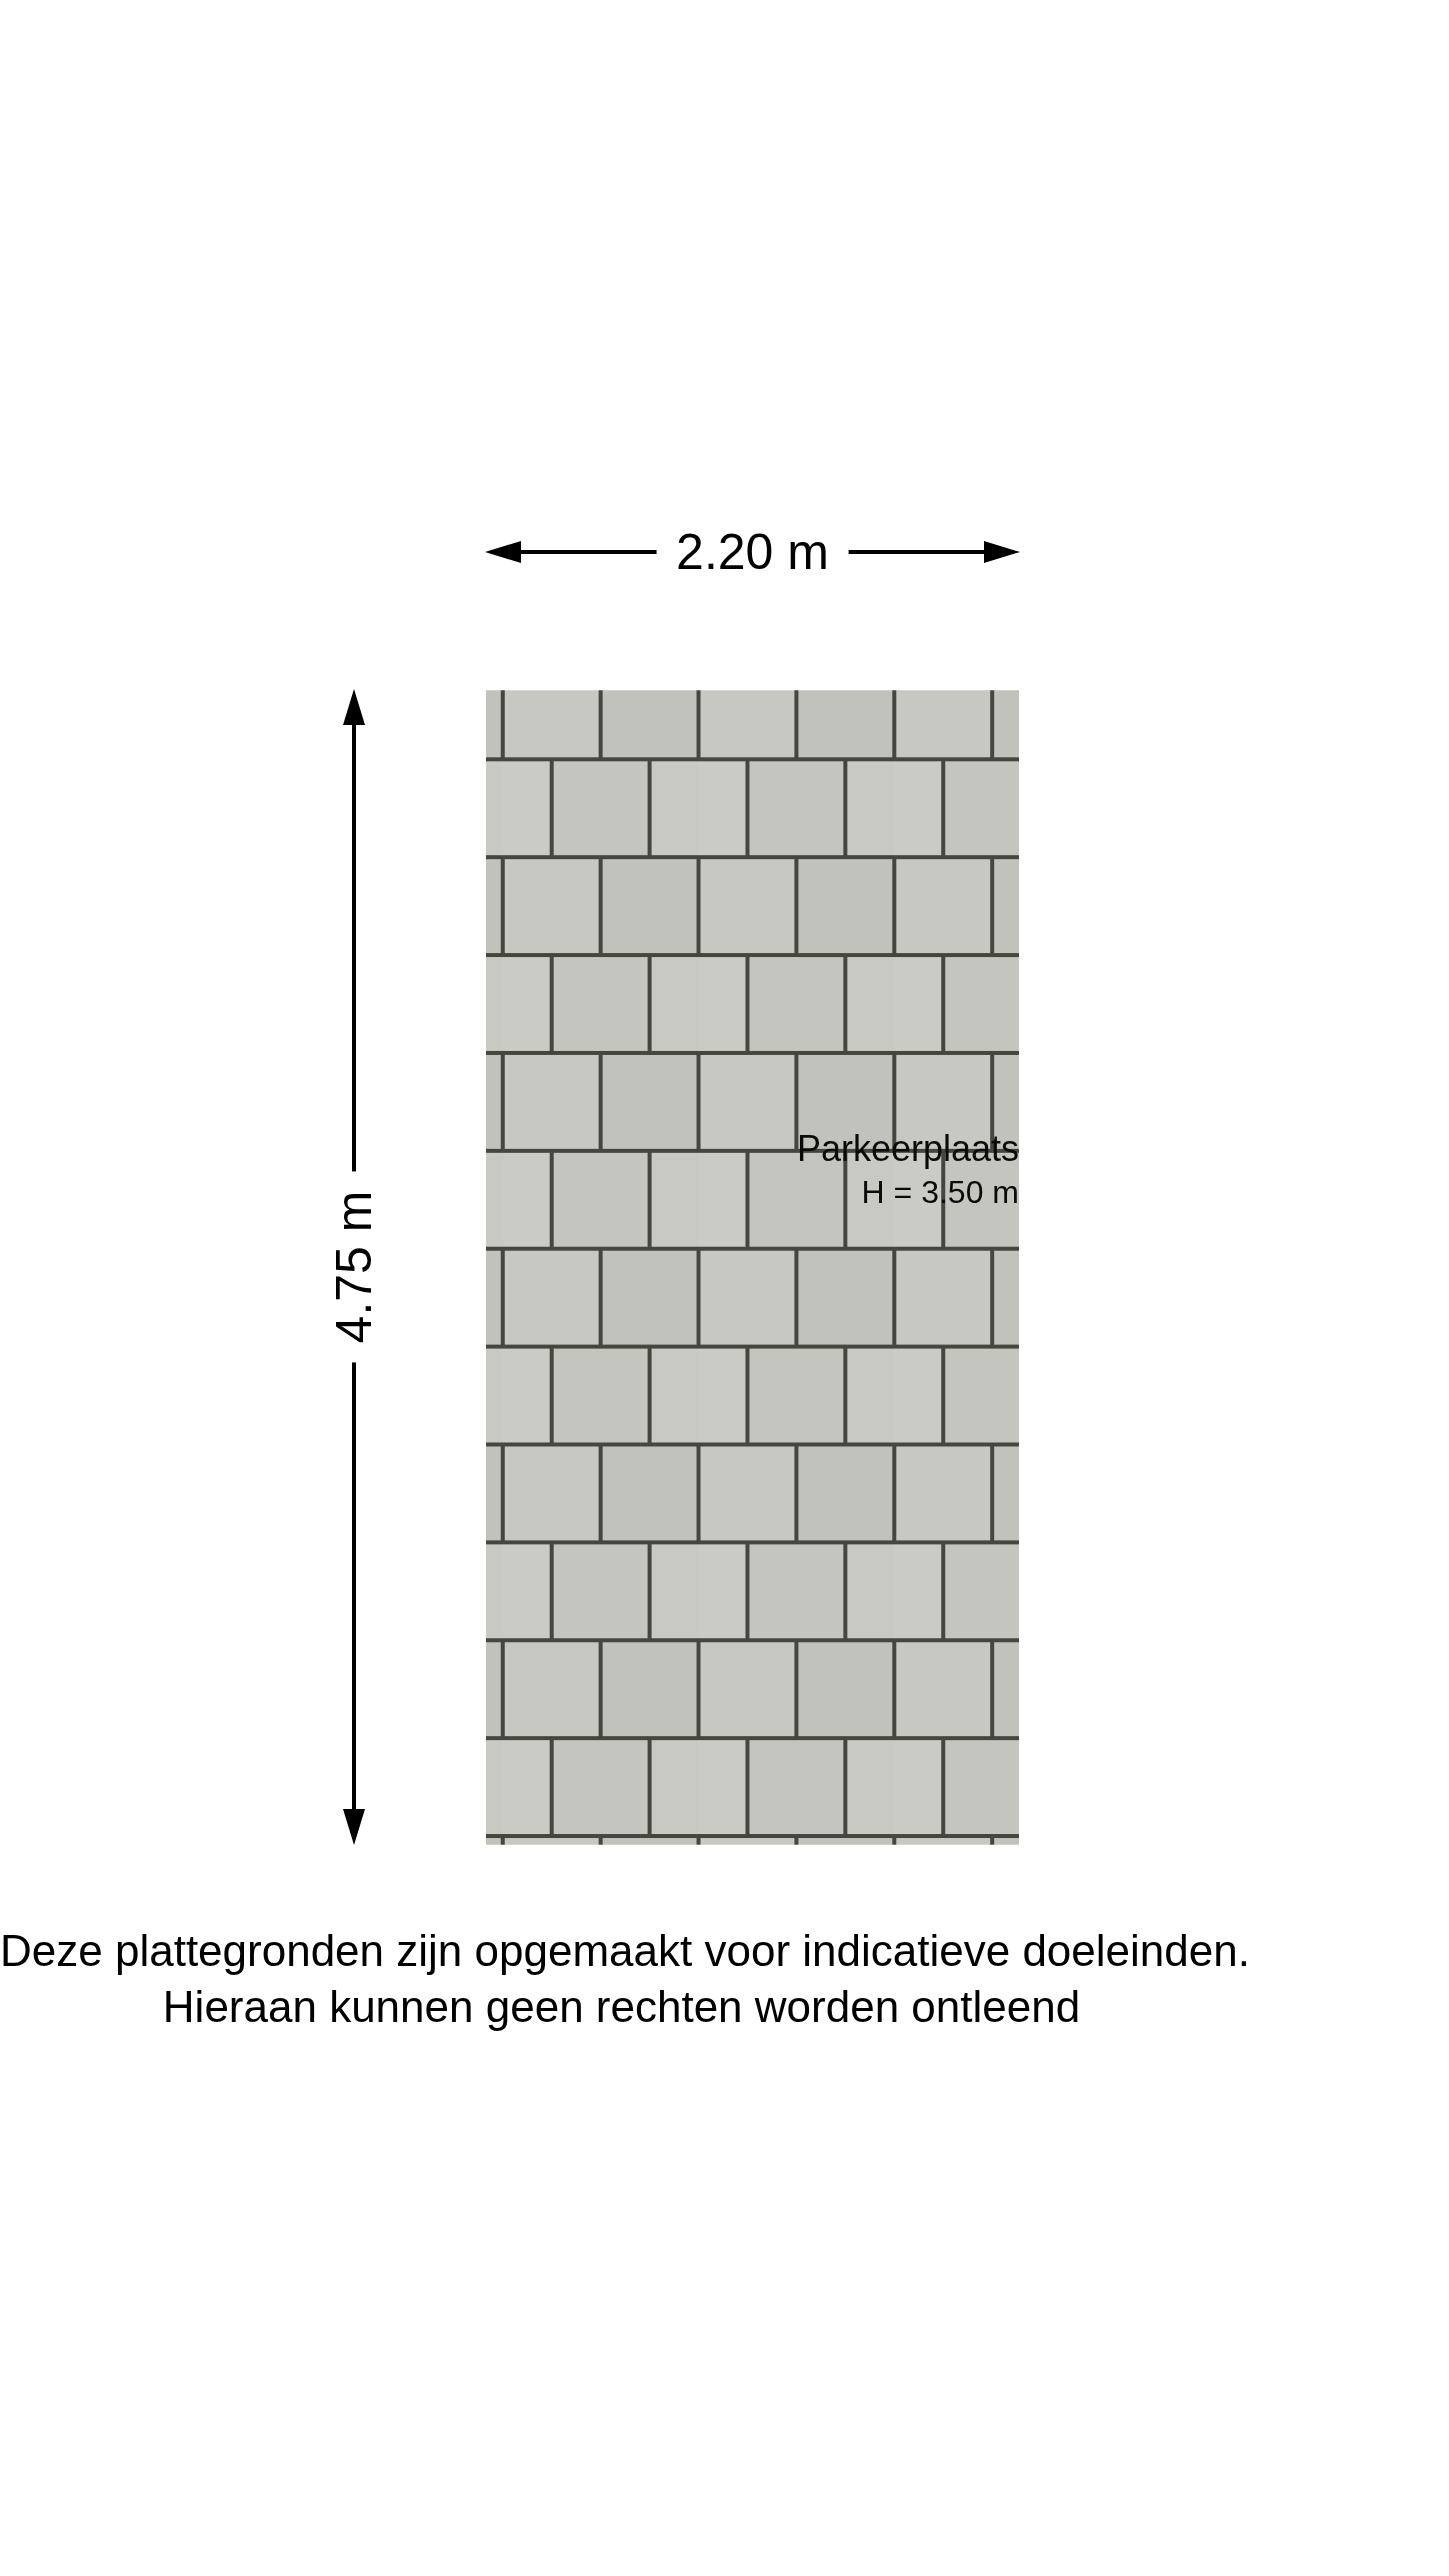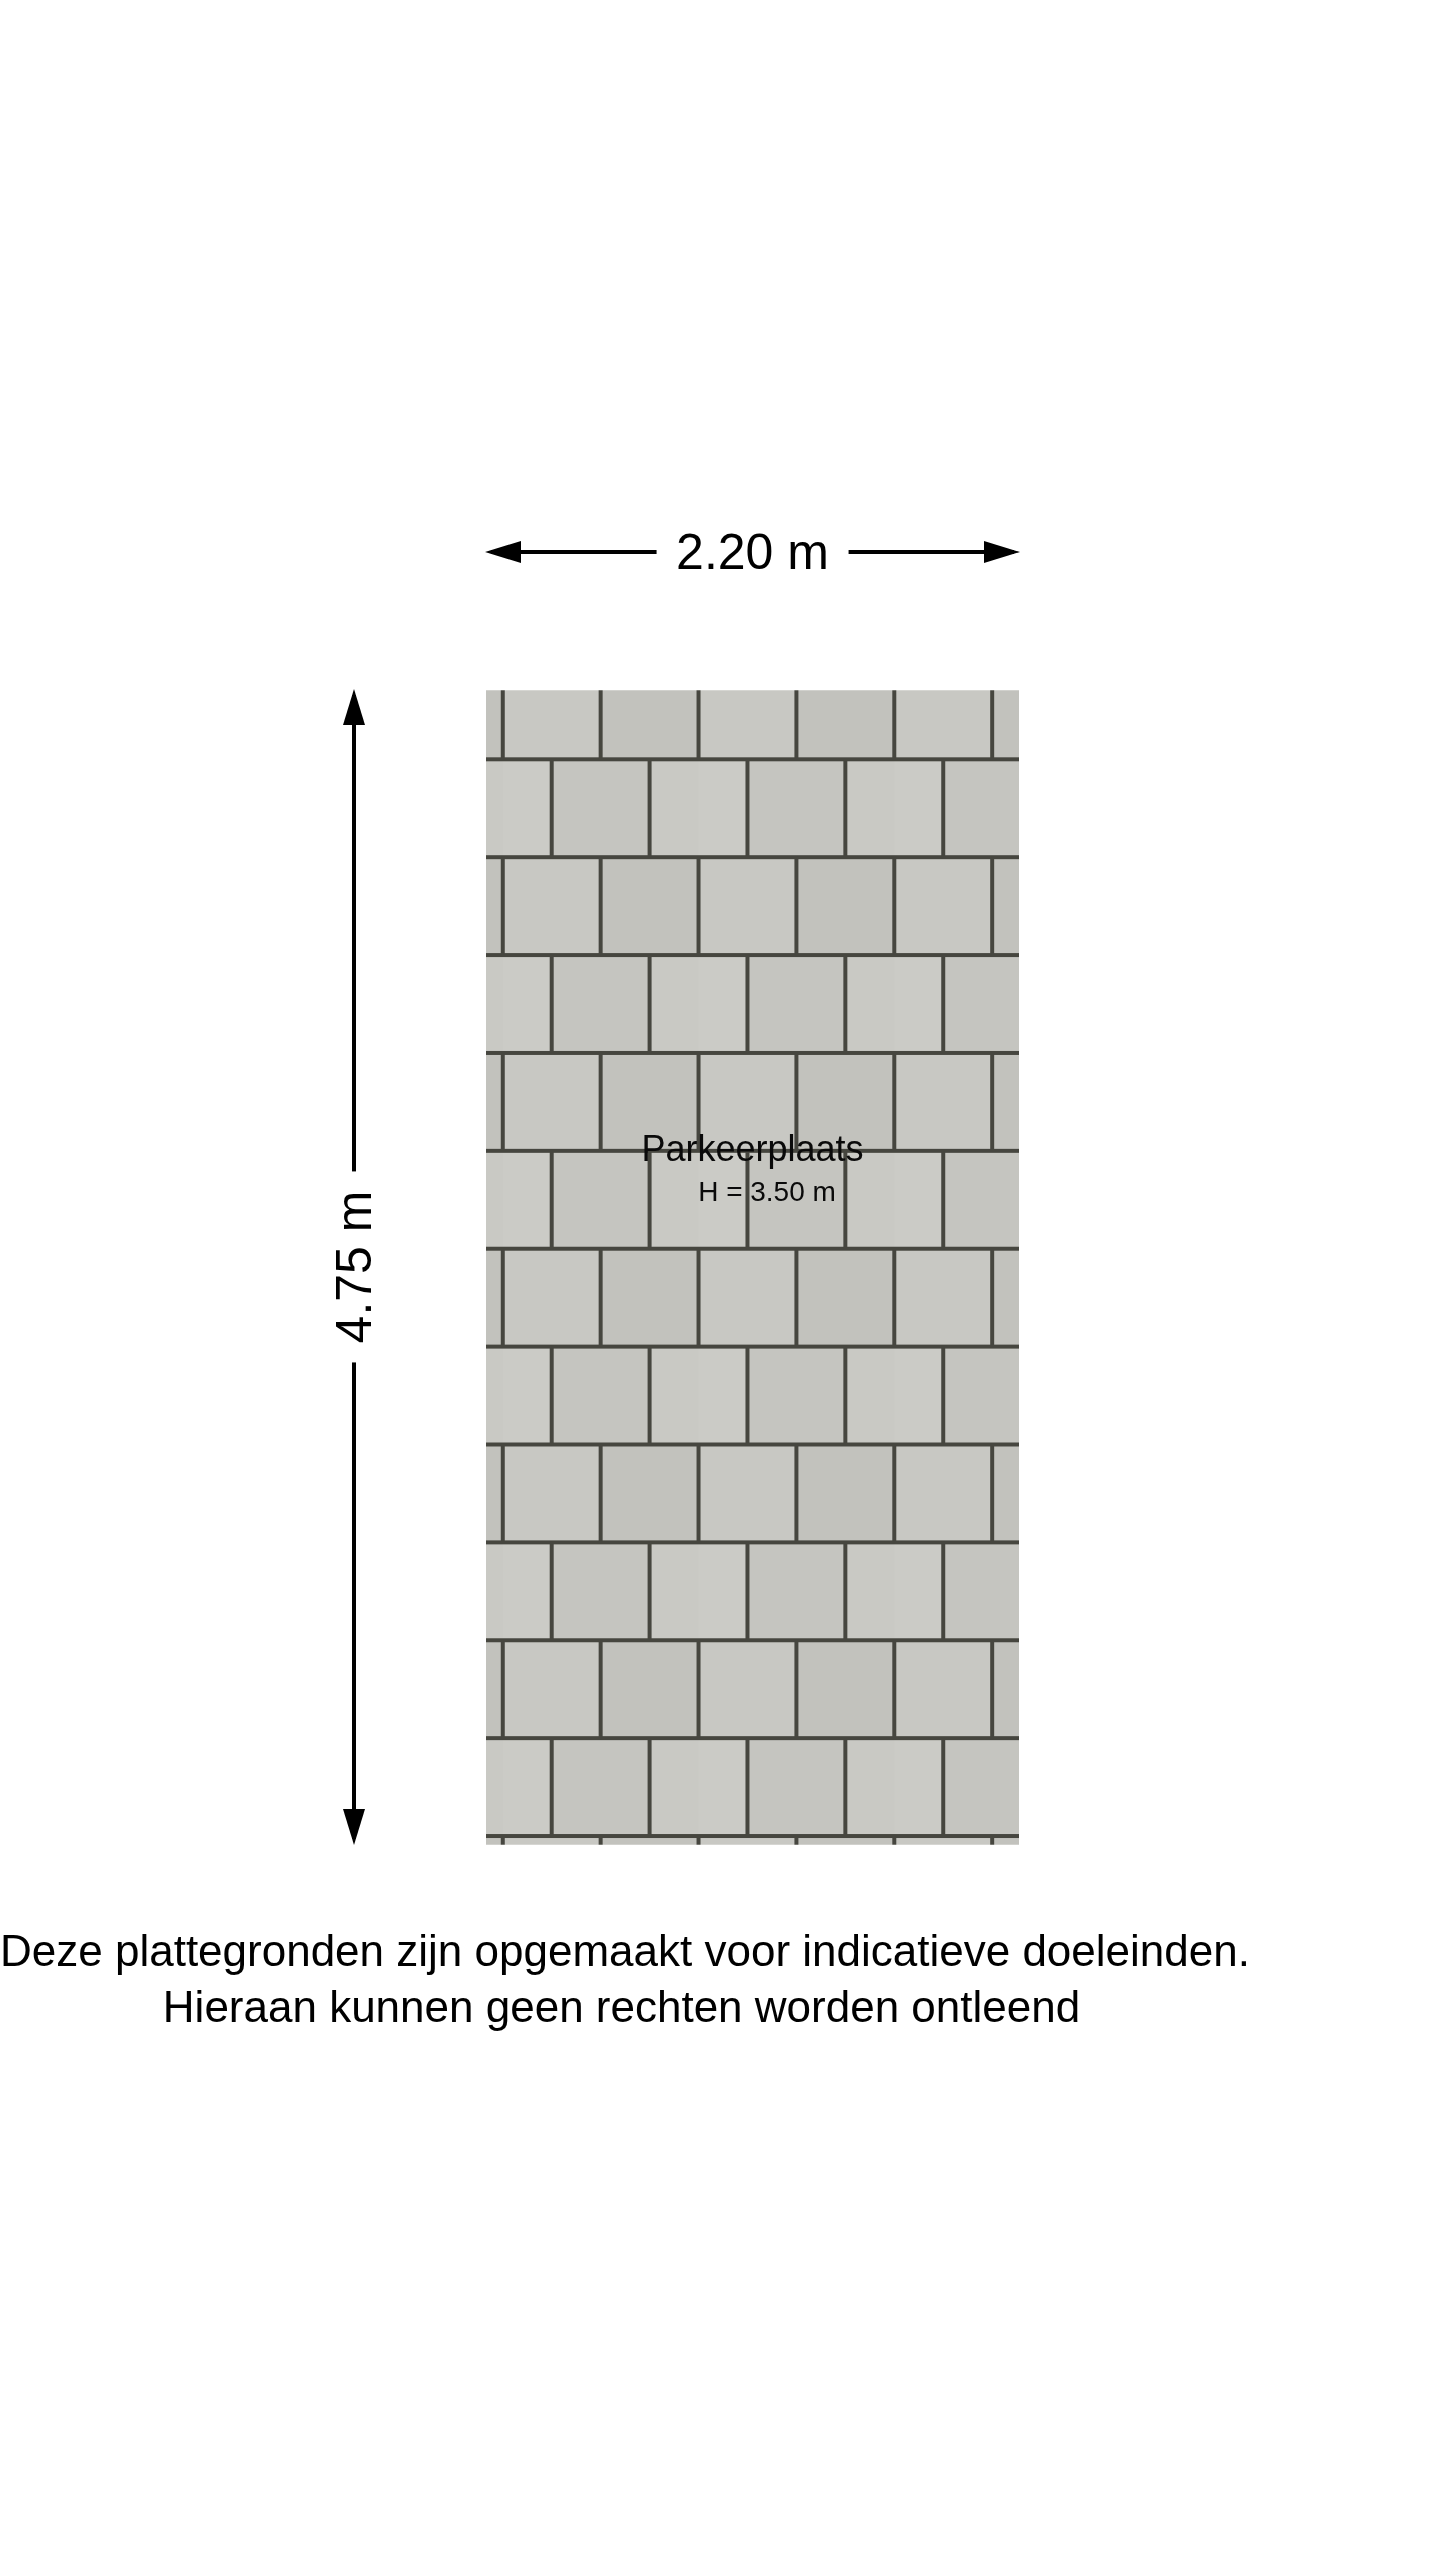--- a/index.html
+++ b/index.html
@@ -115,29 +115,29 @@
   .paving svg {
     display: block;
   }
 
   
   .room-text {
     position: absolute;
     left: 486px;
     top: 1127px;
     width: 533px;
-    text-align: center;
+    text-align: right;
     color: #0a0a0a;
   }
   .room-name {
     font-size: 36px;
     line-height: 44px;
   }
   .room-height {
-    font-size: 28px;
+    font-size: 32px;
     line-height: 42px;
     margin-left: 29px;
   }
   .room-area {
     font-size: 38px;
     line-height: 48px;
     letter-spacing: 2px;
   }
 
   

